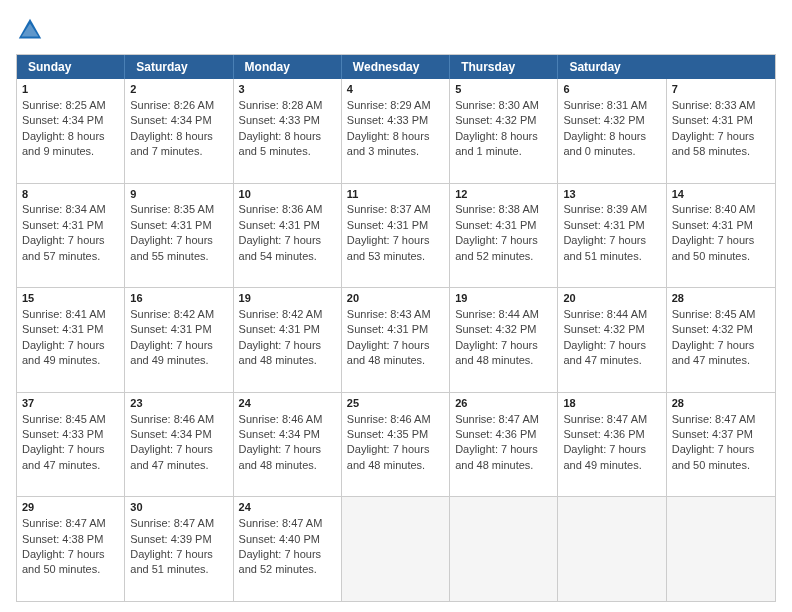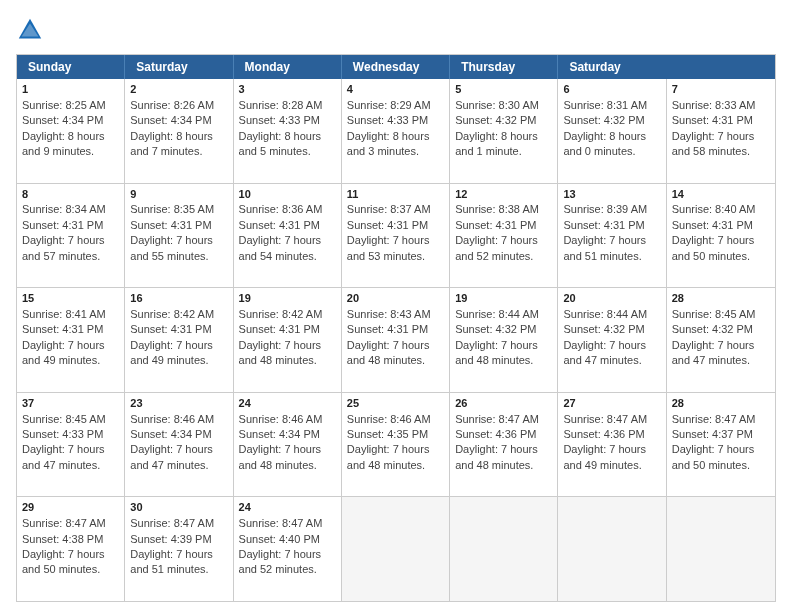--- a/index.html
+++ b/index.html
@@ -252,21 +252,21 @@
       </div>
           <div class="cal-cell">
         <span class="day-num">25</span>
         <span class="info">Sunrise: 8:46 AM<br>Sunset: 4:35 PM<br>Daylight: 7 hours and 48 minutes.</span>
       </div>
           <div class="cal-cell">
         <span class="day-num">26</span>
         <span class="info">Sunrise: 8:47 AM<br>Sunset: 4:36 PM<br>Daylight: 7 hours and 48 minutes.</span>
       </div>
           <div class="cal-cell">
-        <span class="day-num">27</span>
+        <span class="day-num">18</span>
         <span class="info">Sunrise: 8:47 AM<br>Sunset: 4:36 PM<br>Daylight: 7 hours and 49 minutes.</span>
       </div>
           <div class="cal-cell">
         <span class="day-num">28</span>
         <span class="info">Sunrise: 8:47 AM<br>Sunset: 4:37 PM<br>Daylight: 7 hours and 50 minutes.</span>
       </div>
         </div>
         <div class="cal-week">
           <div class="cal-cell">
         <span class="day-num">29</span>

